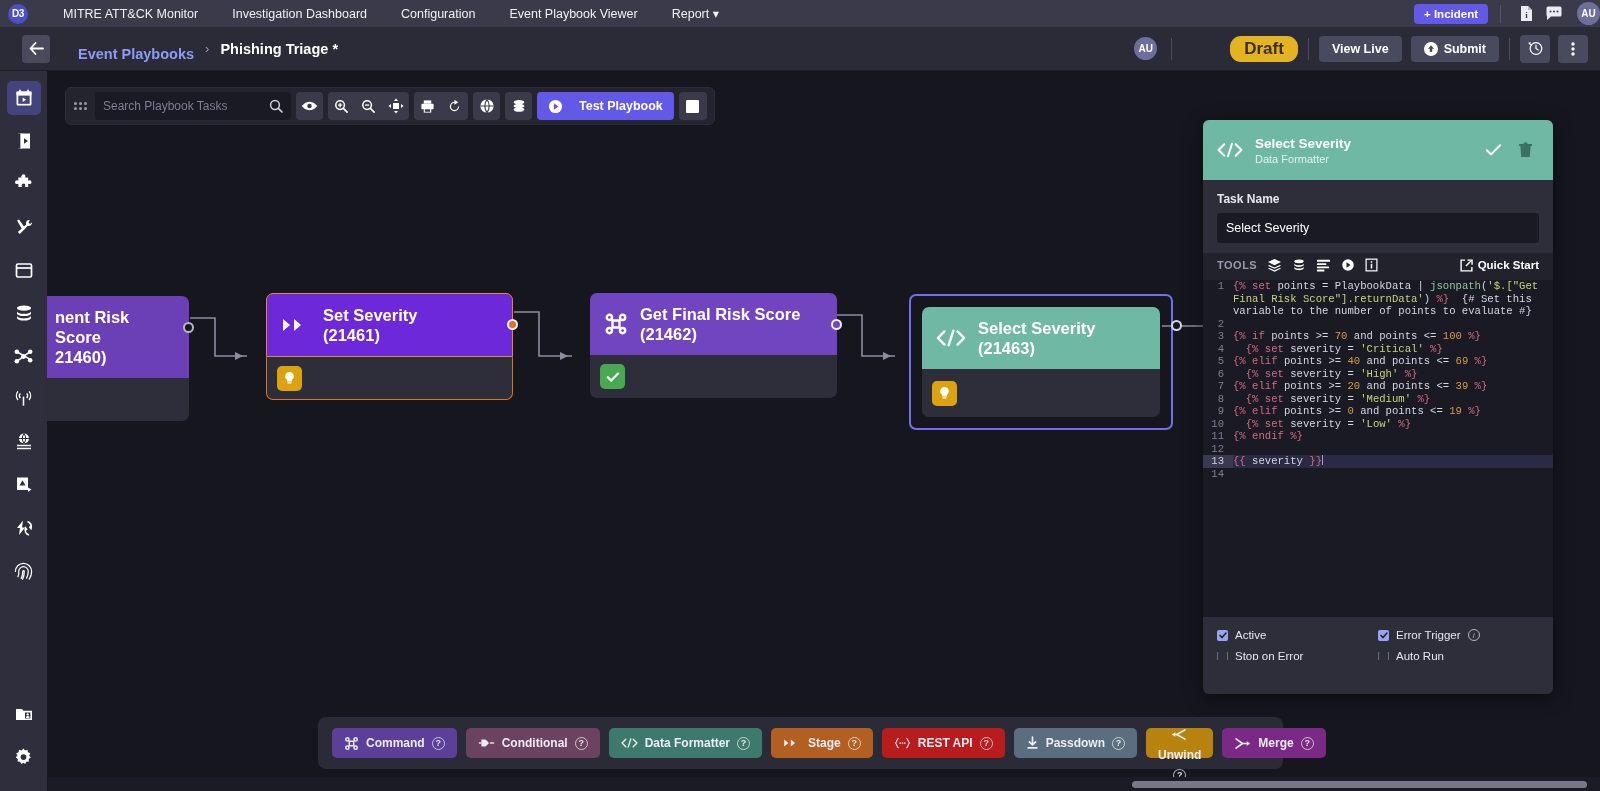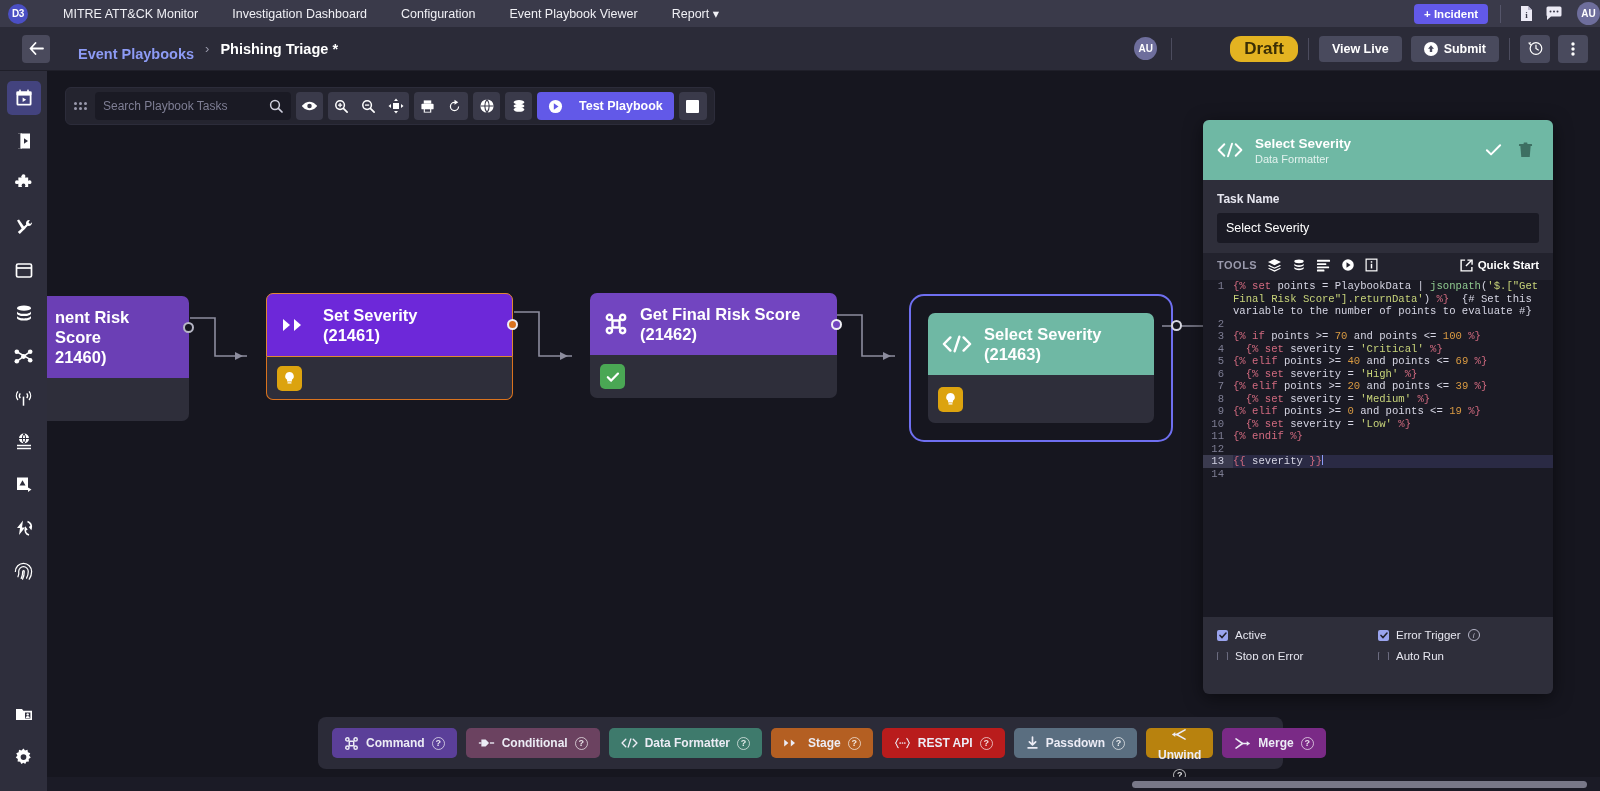--- a/index.html
+++ b/index.html
@@ -594,21 +594,21 @@
       </div>
       <div class="node-body">
         <div class="chip green">
           <svg width="14" height="12" viewBox="0 0 14 12">
               <path d="M1.8 6.2l3.4 3.4L12 2.6" stroke="#fff" stroke-width="2.2" fill="none" stroke-linecap="round" stroke-linejoin="round"></path>
             </svg>
         </div>
       </div>
     </div>
 
-    <div class="node" style="left:862px; top:223px; width:264px; border:2px solid #6f6ff0; padding:17px; border-radius:15px;">
+    <div class="node" style="left:862px; top:223px; width:264px; border:2px solid #6f6ff0; padding:11px; border-radius:7px;">
       <div class="node-head" style="background:#6fb8a4;min-height:52px;">
         <span>
           <svg width="30" height="20" viewBox="0 0 32 20">
               <path d="M9 3L2 10l7 7" stroke="#fff" stroke-width="2.6" fill="none" stroke-linecap="round" stroke-linejoin="round"></path>
               <path d="M23 3l7 7-7 7" stroke="#fff" stroke-width="2.6" fill="none" stroke-linecap="round" stroke-linejoin="round"></path>
               <path d="M18.5 2.3L13.5 17.7" stroke="#fff" stroke-width="2.6" stroke-linecap="round"></path>
             </svg>
         </span>
         <div class="node-title">
           <div>Select Severity (21463)</div>

